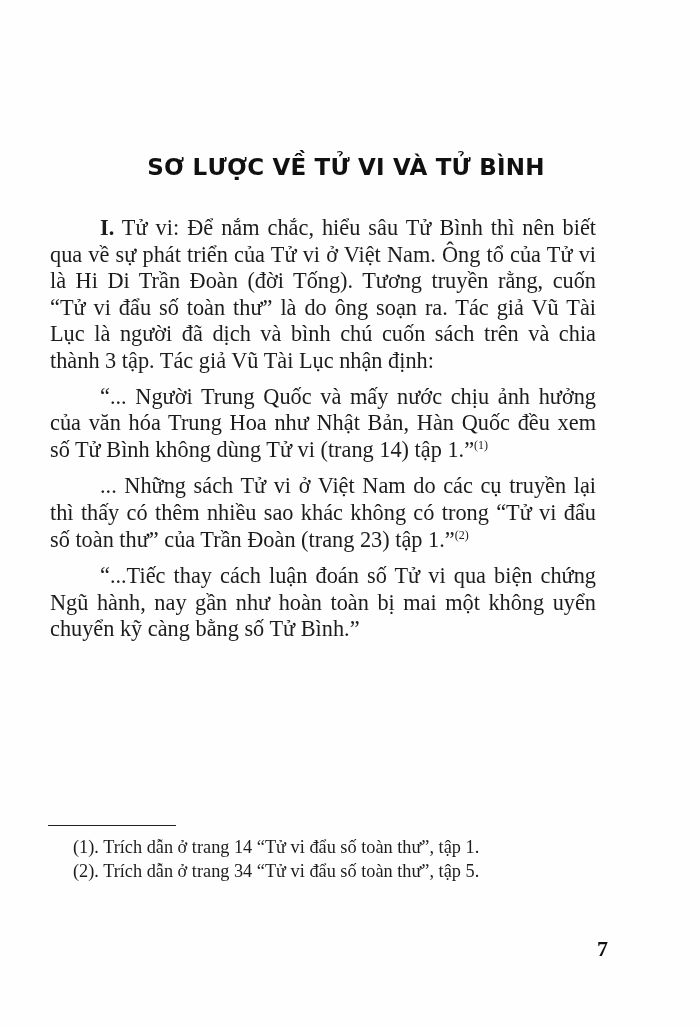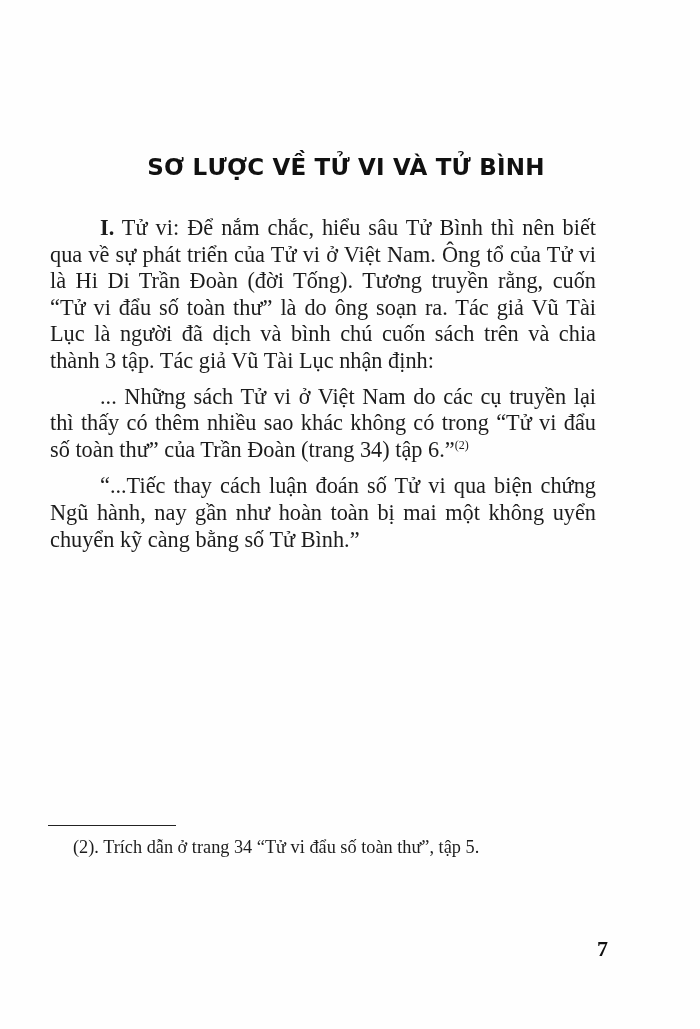--- a/index.html
+++ b/index.html
@@ -87,23 +87,25 @@
       color: #111111;
     }
   </style>
 </head>
 <body>
 
 <h1 class="page-title">SƠ LƯỢC VỀ TỬ VI VÀ TỬ BÌNH</h1>
 
 <div class="body-text">
   <p class="para first"><span class="lead-bold">I.</span><span> Tử vi: Để nắm chắc, hiểu sâu Tử Bình thì nên biết qua về sự phát triển của Tử vi ở Việt Nam. Ông tổ của Tử vi là Hi Di Trần Đoàn (đời Tống). Tương truyền rằng, cuốn “Tử vi đẩu số toàn thư” là do ông soạn ra. Tác giả Vũ Tài Lục là người đã dịch và bình chú cuốn sách trên và chia thành 3 tập. Tác giả Vũ Tài Lục nhận định:</span></p>
-  <p class="para"><span>... Những sách Tử vi ở Việt Nam do các cụ truyền lại thì thấy có thêm nhiều sao khác không có trong “Tử vi đẩu số toàn thư” của Trần Đoàn (trang 34) tập 6.”</span><sup class="fn-ref">(2)</sup></p>
+  <p class="para"><span>“... Người Trung Quốc và mấy nước chịu ảnh hưởng của văn hóa Trung Hoa như Nhật Bản, Hàn Quốc đều xem số Tử Bình không dùng Tử vi (trang 14) tập 1.”</span><sup class="fn-ref">(1)</sup></p>
+  <p class="para"><span>... Những sách Tử vi ở Việt Nam do các cụ truyền lại thì thấy có thêm nhiều sao khác không có trong “Tử vi đẩu số toàn thư” của Trần Đoàn (trang 23) tập 1.”</span><sup class="fn-ref">(2)</sup></p>
   <p class="para"><span>“...Tiếc thay cách luận đoán số Tử vi qua biện chứng Ngũ hành, nay gần như hoàn toàn bị mai một không uyển chuyển kỹ càng bằng số Tử Bình.”</span></p>
 </div>
 
 <div class="footnote-rule"></div>
 
 <div class="footnotes">
+  <p class="footnote">(1). Trích dẫn ở trang 14 “Tử vi đẩu số toàn thư”, tập 1.</p>
   <p class="footnote">(2). Trích dẫn ở trang 34 “Tử vi đẩu số toàn thư”, tập 5.</p>
 </div>
 
 <div class="page-number">7</div>
 
 </body></html>

